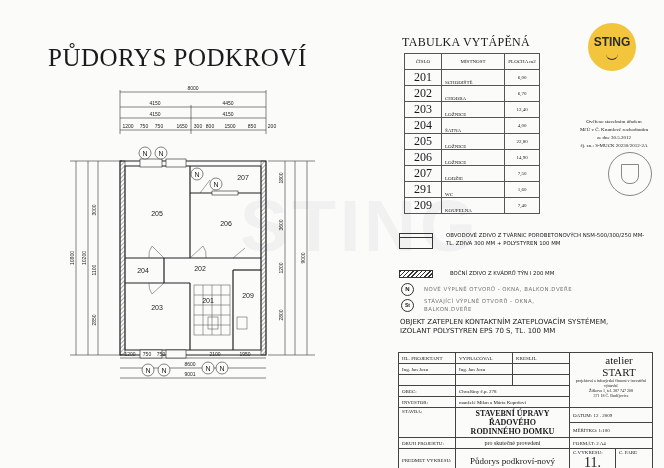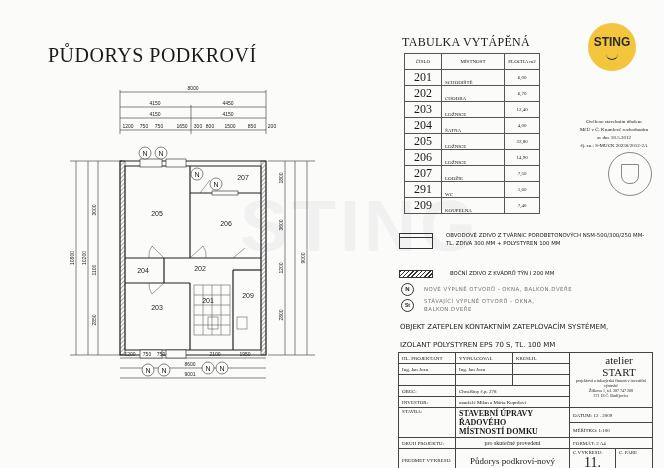--- a/index.html
+++ b/index.html
@@ -1,43 +1,43 @@
 <!DOCTYPE html>
 <html><head>
 <meta charset="utf-8">
 <style>
   html,body{margin:0;padding:0;}
   body{width:664px;height:468px;background:#fbfbfa;position:relative;overflow:hidden;font-family:"Liberation Serif",serif;color:#1a1a1a;}
   .abs{position:absolute;}
-  .title{left:48px;top:44px;font-size:20px;letter-spacing:0.5px;font-family:"Liberation Serif",serif;}
+  .title{left:48px;top:44px;font-size:25px;letter-spacing:0.5px;font-family:"Liberation Serif",serif;}
   .tbl-title{left:402px;top:35px;font-size:12px;letter-spacing:0.3px;}
   table.rooms{position:absolute;left:404px;top:53px;border-collapse:collapse;width:136px;}
   table.rooms td, table.rooms th{border:1px solid #555;padding:0 3px;}
   table.rooms th{font-size:5px;font-weight:normal;height:15px;text-align:center;}
   table.rooms td.num{font-size:12px;height:14px;width:30px;text-align:center;}
   table.rooms td.name{font-size:5px;width:56px;vertical-align:bottom;}
   table.rooms td.area{font-size:5px;text-align:center;}
   .logo{left:588px;top:23px;width:48px;height:48px;border-radius:50%;background:#f2c53d;}
   .logo span{position:absolute;left:0;right:0;top:12px;text-align:center;font-family:"Liberation Sans",sans-serif;font-weight:bold;font-size:12px;color:#2b2b2b;}
   .logo .smile{position:absolute;left:18px;top:31px;width:12px;height:5px;border-bottom:1.5px solid #2b2b2b;border-radius:0 0 8px 8px;}
   .stamp-text{font-size:5px;line-height:8px;left:566px;top:118px;text-align:center;width:96px;}
   .stamp{left:608px;top:152px;width:42px;height:42px;border:1px solid #888;border-radius:50%;}
   .stamp-inner{left:621px;top:164px;width:16px;height:18px;border:1px solid #888;border-radius:0 0 8px 8px;}
   .legend-box{left:399px;top:233px;width:32px;height:14px;border:1px solid #333;}
   .legend-box::after{content:"";position:absolute;left:0;right:0;top:3px;border-top:1px solid #333;}
   .legend-hatch{left:399px;top:270px;width:32px;height:6px;border:1px solid #333;background:repeating-linear-gradient(135deg,#333 0 1px,transparent 1px 3px);}
   .legend-text{font-family:"DejaVu Sans",sans-serif;font-size:5.4px;line-height:8px;color:#222;}
   .legend-light{color:#777;letter-spacing:0.5px;}
   .circle-sym{width:11px;height:11px;border:1px solid #333;border-radius:50%;font-family:"Liberation Sans",sans-serif;font-size:6px;text-align:center;line-height:11px;font-weight:bold;}
-  .note{font-family:"DejaVu Sans",sans-serif;font-size:7px;line-height:18px;left:400px;top:318px;width:240px;}
+  .note{font-family:"DejaVu Sans",sans-serif;font-size:7px;line-height:9px;left:400px;top:318px;width:240px;}
   table.tb{position:absolute;left:398px;top:352px;border-collapse:collapse;font-size:5px;}
   table.tb td{border:1px solid #444;padding:1px 3px;height:8px;}
   .atelier{font-size:11px;margin-left:16px;}
   .sm{font-size:4px;line-height:5px;}
-  .big{font-size:8px;font-weight:bold;}
+  .big{font-size:8px;font-weight:bold;text-align:center;}
   .med{font-size:9px;}
   .num11{font-size:14px;text-align:center;}
   .plan{left:40px;top:80px;}
   .areas{font-family:"DejaVu Sans",sans-serif;font-size:6.5px;left:94px;top:420px;line-height:17px;}
   .watermark{left:240px;top:185px;font-family:"Liberation Sans",sans-serif;font-weight:bold;font-size:72px;color:rgba(200,200,200,0.18);letter-spacing:4px;}
   .dim{font-family:"Liberation Sans",sans-serif;font-size:5px;fill:#222;}
 </style>
 </head>
 <body>
 
@@ -303,21 +303,21 @@
     <td colspan="2">Chvalšiny č.p. 278</td>
   </tr>
   <tr>
     <td>INVESTOR:</td>
     <td colspan="2">manželé Milan a Mária Koprdovi</td>
   </tr>
   <tr>
     <td rowspan="2" style="vertical-align:top">STAVBA:</td>
     <td colspan="2" rowspan="2" class="big">
       <div>STAVEBNÍ ÚPRAVY ŘADOVÉHO</div>
-      <div>MÍSTNOSTÍ DOMKU</div>
+      <div>RODINNÉHO DOMKU</div>
     </td>
     <td colspan="2"><span>DATUM:</span> <span>12 . 2009</span></td>
   </tr>
   <tr>
     <td colspan="2"><span>MĚŘÍTKO:</span> <span>1:100</span></td>
   </tr>
   <tr>
     <td>DRUH PROJEKTU:</td>
     <td colspan="2" class="med" style="font-size:6px;text-align:center">pro skutečné provedení</td>
     <td colspan="2"><span>FORMÁT:</span> <span>2 A4</span></td>

